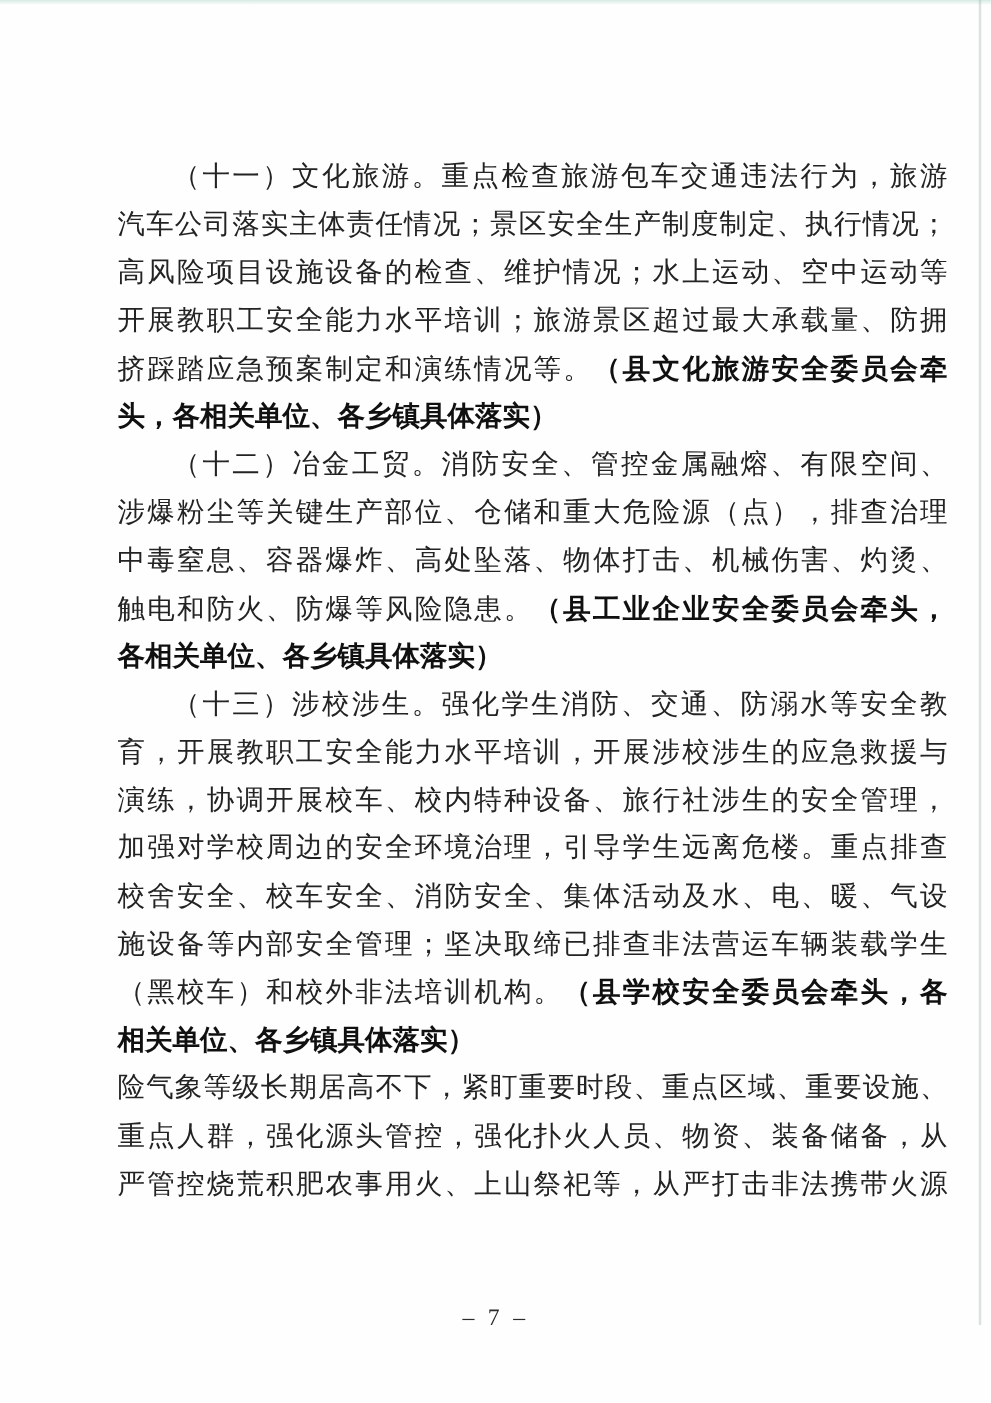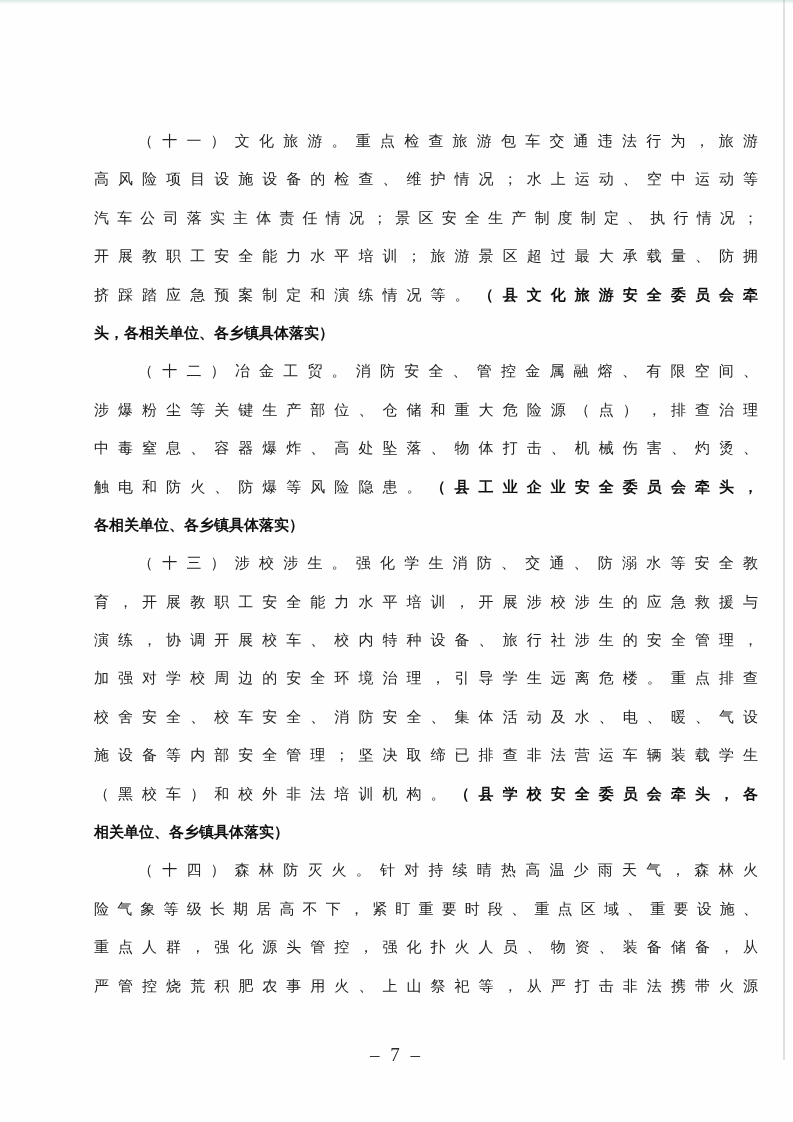--- a/index.html
+++ b/index.html
@@ -31,21 +31,21 @@
   }
   .doc-body {
     position: absolute;
     top: 122px;
     left: 94px;
     width: 664px;
   }
   .line {
     height: 38.4px;
     line-height: 38.4px;
-    font-size: 15px;
+    font-size: 22px;
     color: #232323;
     text-align: justify;
     letter-spacing: 0;
     font-family: Liberation Serif, serif;
   }
   .line.fill {
     text-align-last: justify;
   }
   .line.short {
     text-align: left;
@@ -74,39 +74,38 @@
 </style>
 </head>
 <body>
 
 <div class="page">
   <div class="top-edge"></div>
   <div class="right-scan-line"></div>
 
   <div class="doc-body">
       <div class="line indent fill"><span class="seg">（十一）文化旅游。重点检查旅游包车交通违法行为，旅游</span></div>
+      <div class="line fill"><span class="seg">汽车公司落实主体责任情况；景区安全生产制度制定、执行情况；</span></div>
       <div class="line fill"><span class="seg">高风险项目设施设备的检查、维护情况；水上运动、空中运动等</span></div>
-      <div class="line fill"><span class="seg">汽车公司落实主体责任情况；景区安全生产制度制定、执行情况；</span></div>
       <div class="line fill"><span class="seg">开展教职工安全能力水平培训；旅游景区超过最大承载量、防拥</span></div>
       <div class="line fill"><span class="seg">挤踩踏应急预案制定和演练情况等。</span><span class="seg bold">（县文化旅游安全委员会牵</span></div>
       <div class="line short"><span class="seg bold">头，各相关单位、各乡镇具体落实）</span></div>
       <div class="line indent fill"><span class="seg">（十二）冶金工贸。消防安全、管控金属融熔、有限空间、</span></div>
       <div class="line fill"><span class="seg">涉爆粉尘等关键生产部位、仓储和重大危险源（点），排查治理</span></div>
       <div class="line fill"><span class="seg">中毒窒息、容器爆炸、高处坠落、物体打击、机械伤害、灼烫、</span></div>
       <div class="line fill"><span class="seg">触电和防火、防爆等风险隐患。</span><span class="seg bold">（县工业企业安全委员会牵头，</span></div>
       <div class="line short"><span class="seg bold">各相关单位、各乡镇具体落实）</span></div>
       <div class="line indent fill"><span class="seg">（十三）涉校涉生。强化学生消防、交通、防溺水等安全教</span></div>
       <div class="line fill"><span class="seg">育，开展教职工安全能力水平培训，开展涉校涉生的应急救援与</span></div>
       <div class="line fill"><span class="seg">演练，协调开展校车、校内特种设备、旅行社涉生的安全管理，</span></div>
       <div class="line fill"><span class="seg">加强对学校周边的安全环境治理，引导学生远离危楼。重点排查</span></div>
       <div class="line fill"><span class="seg">校舍安全、校车安全、消防安全、集体活动及水、电、暖、气设</span></div>
       <div class="line fill"><span class="seg">施设备等内部安全管理；坚决取缔已排查非法营运车辆装载学生</span></div>
       <div class="line fill"><span class="seg">（黑校车）和校外非法培训机构。</span><span class="seg bold">（县学校安全委员会牵头，各</span></div>
       <div class="line short"><span class="seg bold">相关单位、各乡镇具体落实）</span></div>
-      <div class="line indent fill"><span class="seg">（十四）森林防灭火。针对持续晴热高温少雨天气，森林火</span></div>
       <div class="line fill"><span class="seg">险气象等级长期居高不下，紧盯重要时段、重点区域、重要设施、</span></div>
       <div class="line fill"><span class="seg">重点人群，强化源头管控，强化扑火人员、物资、装备储备，从</span></div>
       <div class="line fill"><span class="seg">严管控烧荒积肥农事用火、上山祭祀等，从严打击非法携带火源</span></div>
     </div>
 
   <div class="page-footer">
     <span>– 7 –</span>
   </div>
 </div>
 

